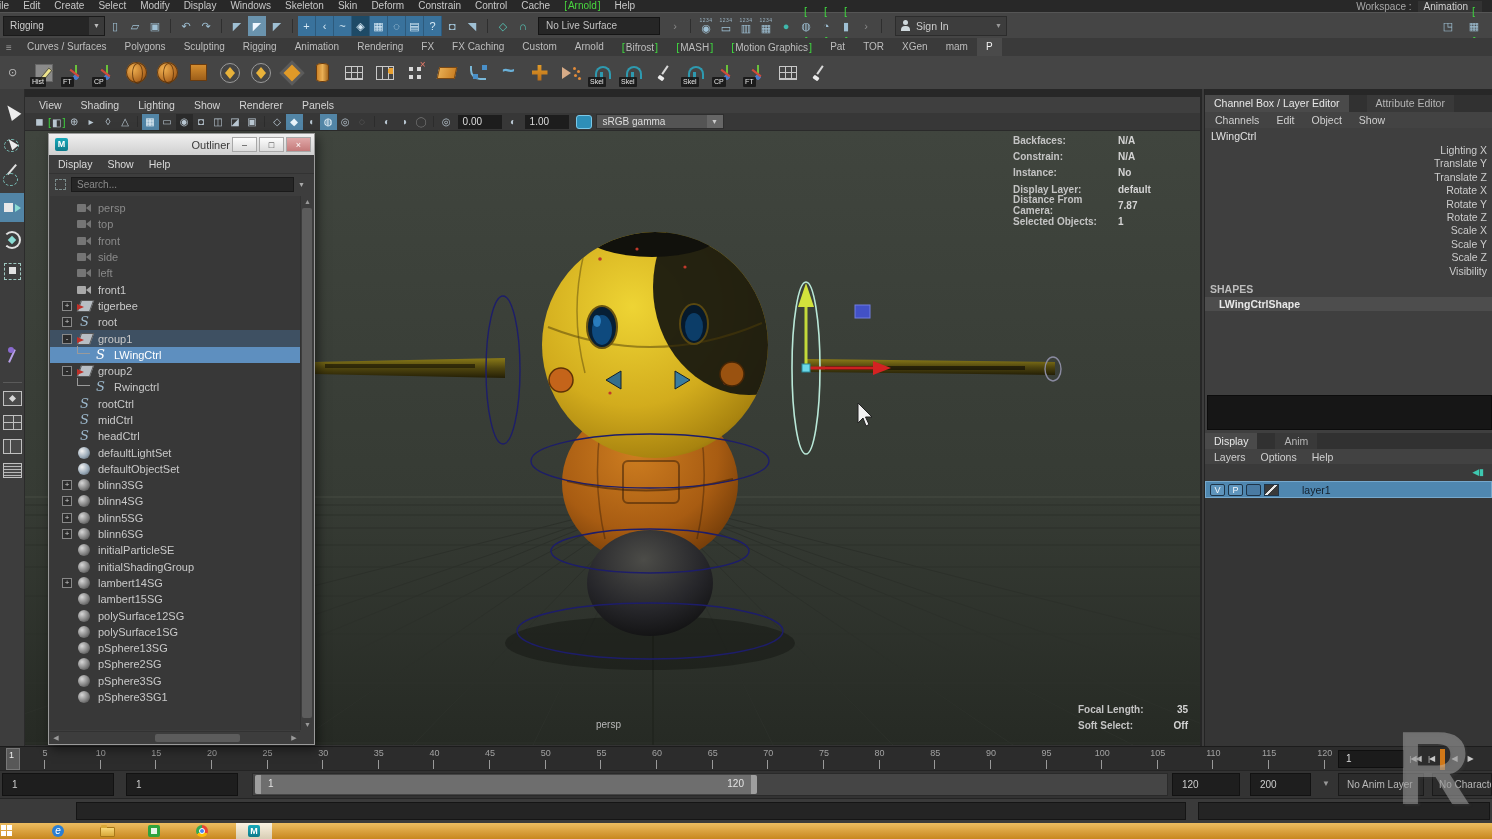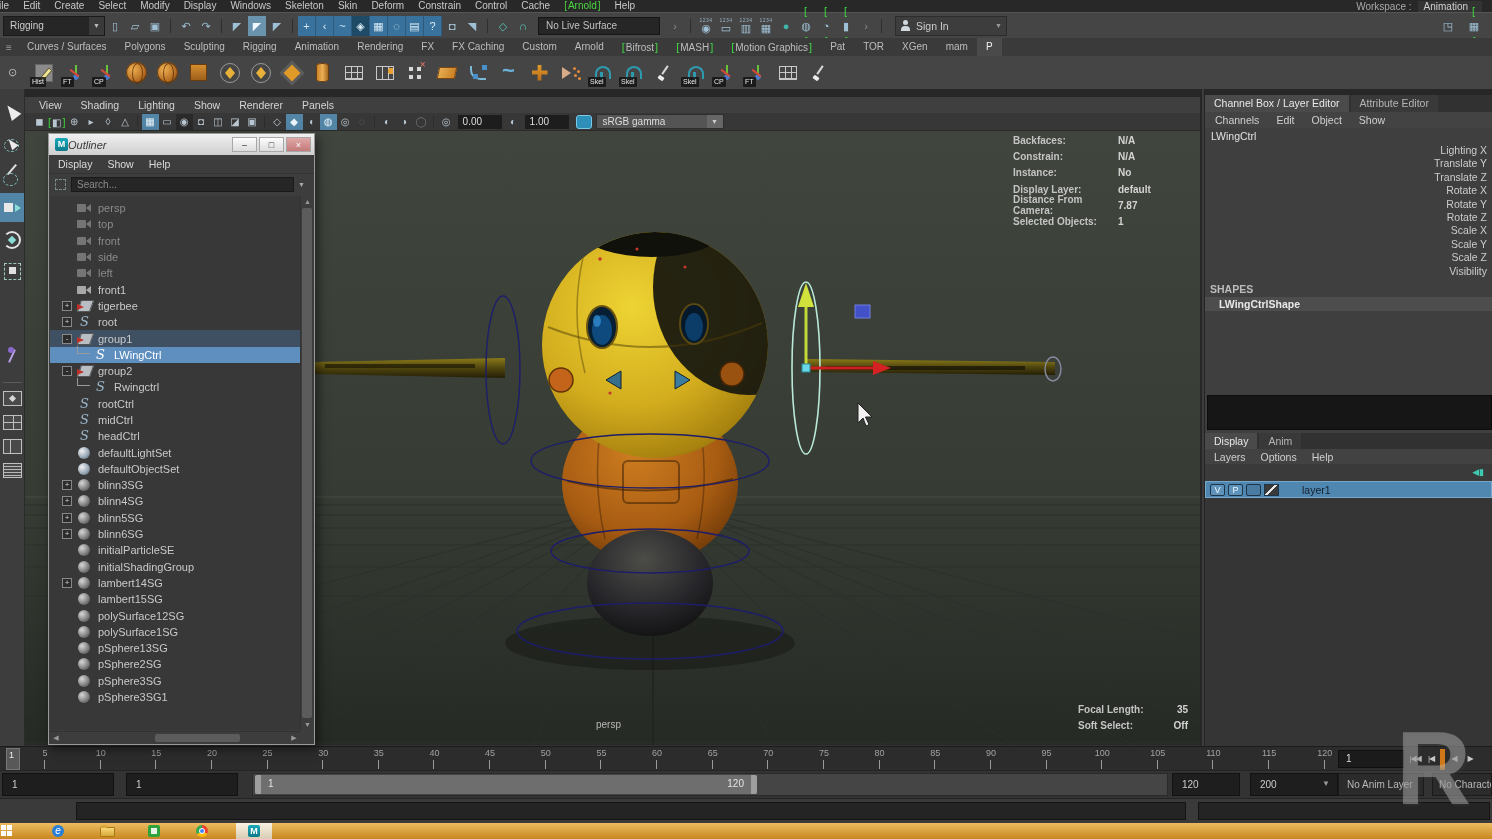--- a/index.html
+++ b/index.html
@@ -159,21 +159,21 @@
   .hud-value { color:#d4d4d4; }
   .hud-bottom { position:absolute; left:1053px; top:570px; width:110px; }
   .hud-bottom .hud-label { width:auto; }
   .hud-bottom .hud-row { justify-content:space-between; }
   .cam-label { position:absolute; left:571px; top:588px; color:#b8b8b8; font-size:10px; }
 
   
   #rightpanel { position:absolute; left:1204px; top:89px; width:288px; height:657px; background:#3f3f3f; border-left:1px solid #242424; }
   .rp-strip { height:6px; background:#272727; }
   .rp-tabs { height:17px; background:#313131; display:flex; }
-  .rp-tab { padding:0 9px; font-size:10.5px; line-height:17px; color:#b5b5b5; background:#393939; margin-right:2px; white-space:nowrap; }
+  .rp-tab { padding:0 9px; font-size:10.5px; line-height:17px; color:#b5b5b5; background:#393939; margin-right:18px; white-space:nowrap; }
   .rp-tab.sel { background:#4a4a4a; color:#e8e8e8; }
   .cb-menus { height:16px; display:flex; gap:17px; padding-left:10px; font-size:10.5px; color:#d0d0d0; align-items:center; background:#434343; }
   .cb-node { font-size:10.5px; color:#e2e2e2; padding:2px 0 2px 6px; height:16px; }
   .cb-ch { height:13.4px; font-size:10.5px; color:#cccccc; text-align:right; padding-right:5px; line-height:13.4px; white-space:nowrap; }
   .cb-shapes-label { font-weight:bold; color:#bdbdbd; font-size:10.5px; padding:5px 0 2px 5px; }
   .cb-shape-node { background:#4d4d4d; color:#e8e8e8; font-size:10.5px; font-weight:bold; padding-left:14px; height:14px; line-height:14px; }
   .cb-blackbox { position:absolute; left:2px; right:0; top:306px; height:35px; background:#161616; border:1px solid #0c0c0c; }
   .le { position:absolute; left:0; right:0; top:344px; bottom:0; background:#353535; }
   .le-tabs { height:16px; background:#313131; display:flex; }
   .le-menus { height:15px; display:flex; gap:15px; padding-left:9px; font-size:10.5px; color:#d0d0d0; align-items:center; background:#424242; }
@@ -186,21 +186,21 @@
   .lswatch { width:15px; height:12px; border:1px solid #1e3448;
     background:linear-gradient(135deg,#3a3a3a 42%,#e8e8e8 42%,#e8e8e8 56%,#3a3a3a 56%); }
   .lname { color:#14202c; font-size:10.5px; margin-left:20px; }
 
   
   #outliner { position:absolute; left:48px; top:133px; width:267px; height:612px; background:#3d3d3d;
     border:1px solid #9a9a9a; box-shadow:3px 4px 10px rgba(0,0,0,.5); z-index:30; }
   .ol-title { height:21px; background:linear-gradient(#f0f0f0,#cfcfcf); display:flex; align-items:center; padding:0 3px 0 6px; }
   .ol-mlogo { width:13px; height:13px; background:linear-gradient(#18aabb,#0d7a8a); color:#fff; font-size:9px; font-weight:bold;
     text-align:center; line-height:13px; border-radius:2px; }
-  .ol-titletext { flex:1; text-align:left; color:#3a3a3a; font-size:11px;font-style:italic; }
+  .ol-titletext { flex:1; text-align:right; color:#3a3a3a; font-size:11px; }
   .ol-btn { width:25px; height:15px; font-size:9px; color:#333; text-align:center; line-height:14px;
     border:1px solid #a8a8a8; background:linear-gradient(#fdfdfd,#dcdcdc); margin-left:2px; }
   .ol-btn.close { background:linear-gradient(#e0a8a8,#c47a7a); color:#fff; }
   .ol-menus { height:19px; display:flex; gap:15px; padding-left:9px; font-size:10.5px; color:#dadada;
     align-items:center; border-bottom:1px solid #333; background:#3d3d3d; }
   .ol-search { height:21px; display:flex; align-items:center; padding:0 5px; background:#3d3d3d; }
   .ol-search-icon { width:11px; height:11px; border:1px dashed #7a8a8a; margin:0 5px 0 1px; flex:none; }
   .ol-search input { flex:1; height:15px; background:#262626; border:1px solid #1a1a1a; color:#bbb;
     font-size:10px; padding:0 5px; outline:none; font-family:inherit; }
   .ol-search input::placeholder { color:#8a8a8a; }
@@ -1311,21 +1311,21 @@
   <div id="rangebar">
     <div class="rb-f" style="left:2px;width:112px">1</div>
     <div class="rb-f" style="left:126px;width:112px">1</div>
     <div class="rb-track">
       <div class="rb-range">
         <span class="rb-s">1</span>
         <span class="rb-e">120</span>
       </div>
     </div>
     <div class="rb-f" style="left:1172px;width:68px">120</div>
-    <div class="rb-f" style="left:1250px;width:88px">200</div>
+    <div class="rb-f" style="left:1250px;width:61px">200</div>
     <span class="rb-dd">▼</span>
     <div class="anim-layer">No Anim Layer</div>
     <div class="char-set">No Character Set</div>
   </div>
 
   <div id="melbar">
     <span class="mel-label">MEL</span>
     <input class="mel-field" style="">
     <input class="mel-field2" style="">
   </div>

